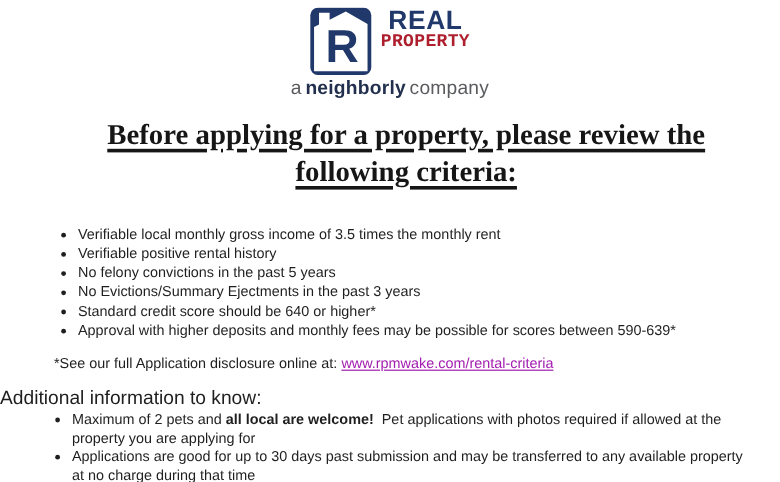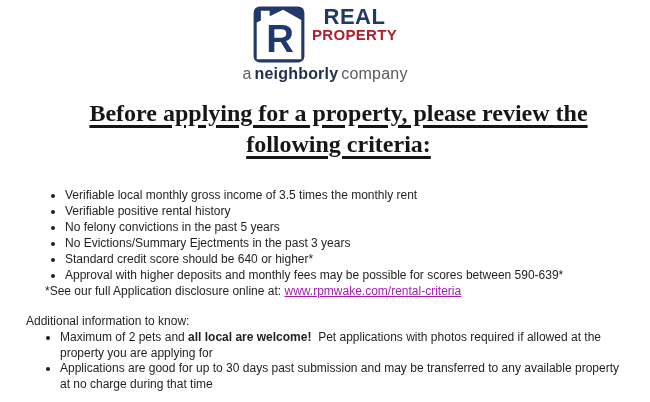--- a/index.html
+++ b/index.html
@@ -9,49 +9,49 @@
     color:#1f1f1f;
   }
   .page{padding-top:6px;}
 
   
   .logo{text-align:center;}
   .logo-row{display:flex;justify-content:center;align-items:flex-start;gap:7px;}
   .logo-icon svg{display:block;}
   .logo-text{text-align:center;padding-top:1px;}
   .logo-real{font-weight:bold;font-size:22px;line-height:20px;letter-spacing:.5px;}
-  .logo-prop,.logo-mgmt{font-weight:bold;font-size:15px;line-height:15px;letter-spacing:.3px;}
+  .logo-prop,.logo-mgmt{font-weight:bold;font-size:15px;line-height:15px;letter-spacing:.3px;font-family:Liberation Mono, monospace;}
   .reg{font-size:8px;vertical-align:1px;}
   .logo-region{font-weight:bold;font-size:14px;letter-spacing:2.5px;margin-top:3px;}
   .logo-tagline{font-size:16px;margin-top:2px;letter-spacing:.2px;}
   .logo-tagline .nb{font-weight:bold;margin:0 3px;}
 
   
   .heading{
     text-align:center;margin-top:15px;
     font-family:"Liberation Serif", serif;
     font-weight:bold;font-size:24px;line-height:31px;color:#161616;
   }
   .heading div{
     display:inline-block;
     text-decoration:underline;
     text-decoration-thickness:2.5px;
     text-underline-offset:4px;
     margin-left:27px;
   }
 
   
-  .criteria{margin:27px 0 0 0;padding:0 20px 0 65px;list-style:disc;}
+  .criteria{margin:27px 0 12px 0;padding:0 20px 0 65px;list-style:disc;}
   .criteria li{font-size:12px;line-height:16px;}
   .footnote{margin:0 0 0 45px;font-size:12px;line-height:16px;}
   .footnote a{color:#a21caf;text-decoration:underline;}
 
   
   .additional{margin-top:14px;}
-  .additional-label{margin-left:26px;font-size:12px;line-height:16px;}
+  .additional-label{font-size:16px;line-height:16px;}
   .additional-list{margin:1px 0 0 0;padding:0 26px 0 60px;list-style:disc;}
   .additional-list li{font-size:12px;line-height:15.5px;}
   .b{font-weight:bold;}
 </style>
 </head>
 <body>
 
 <div class="page">
 
   <div class="logo">

